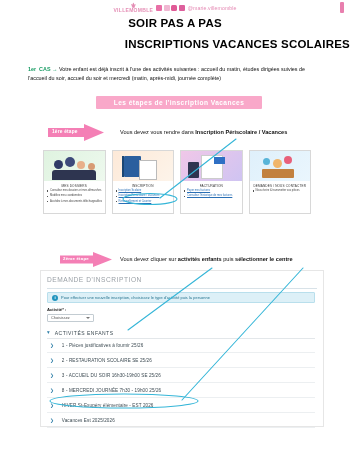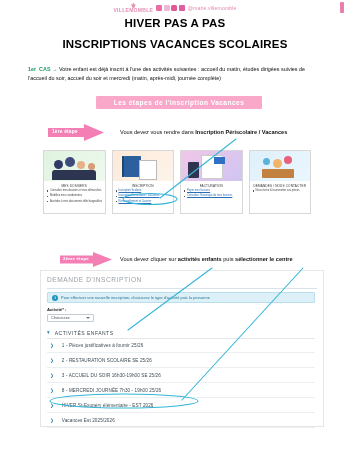--- a/index.html
+++ b/index.html
@@ -36,21 +36,21 @@
     position:absolute;top:2px;right:6px;width:4px;height:11px;
     background:#e87fae;border-radius:1px;
   }
 
   
   .t1{
     position:absolute;top:17px;left:0;width:350px;text-align:center;
     font-size:11.5px;font-weight:bold;letter-spacing:.2px;
   }
   .t2{
-    position:absolute;top:38px;left:0;width:350px;text-align:center;
+    position:absolute;top:38px;left:0;width:350px;text-align:right;
     font-size:11.5px;font-weight:bold;letter-spacing:.2px;
   }
 
   
   .para{
     position:absolute;top:65px;left:28px;width:296px;
     font-size:5.4px;line-height:8.6px;color:#111;text-align:left;
   }
   .para .cas{color:#169b62;font-weight:bold;}
   .para .arw{color:#169b62;font-weight:bold;}
@@ -194,21 +194,21 @@
     <div class="hdr-icons">
       <span class="sic"></span>
       <span class="sic" style="background:#f0b7d2;"></span>
       <span class="sic yt"></span>
       <span class="sic li"></span>
     </div>
     <span class="hdr-handle">@marie.villemomble</span>
   </div>
   <div class="hdr-tab"></div>
 
-  <div class="t1">HIVER PAS A PAS</div>
+  <div class="t1">SOIR PAS A PAS</div>
   <div class="t2">INSCRIPTIONS VACANCES SCOLAIRES</div>
 
   <div class="para">
     <span class="cas"><span>1er</span>&nbsp;&nbsp;<span>CAS</span></span>
     <span class="arw">→</span>
     <span>Votre enfant est déjà inscrit à l'une des activités suivantes : accueil du matin, études dirigées suivies de l'accueil du soir, accueil du soir et mercredi (matin, après-midi, journée complète)</span>
   </div>
 
   <div class="banner">
     <span>Les étapes de l'inscription Vacances</span>

